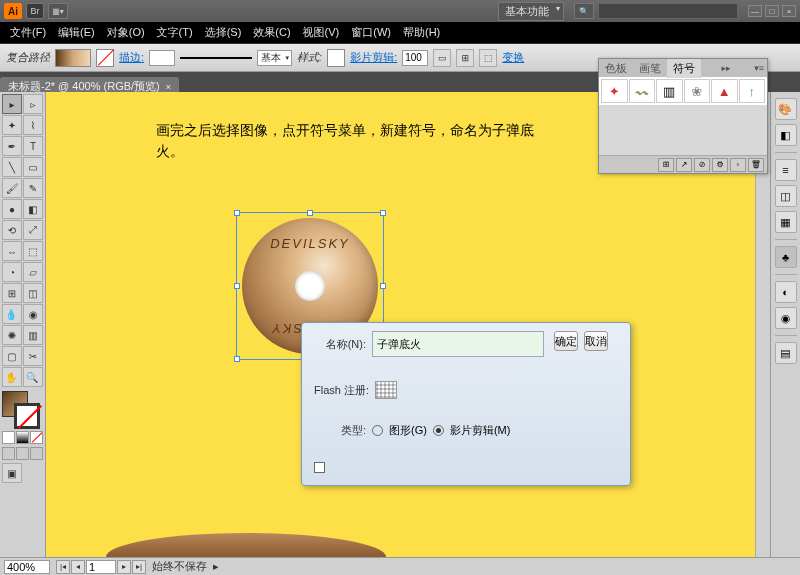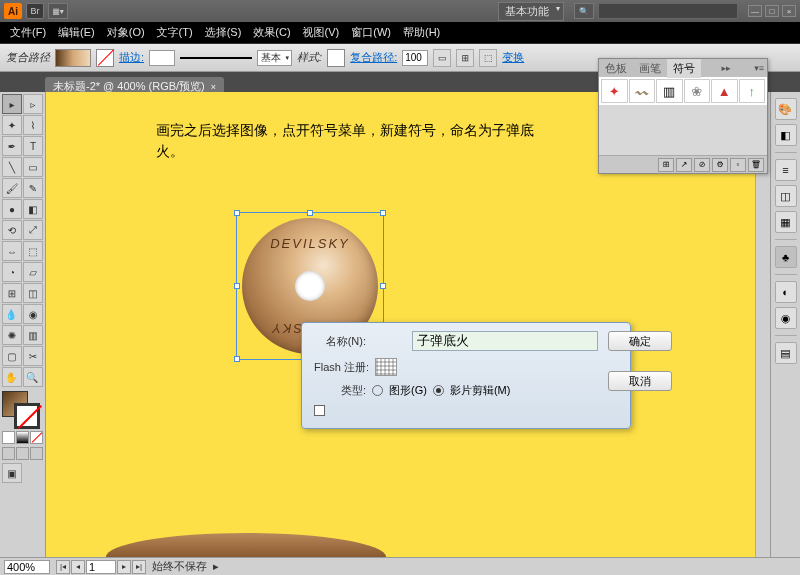--- a/index.html
+++ b/index.html
@@ -19,21 +19,21 @@
 .options-bar{height:28px;background:linear-gradient(#e8e8e8,#d0d0d0);border-bottom:1px solid #999;display:flex;align-items:center;padding:0 6px;gap:5px;color:#333;}
 .ob-label{color:#333;font-style:italic;}
 .ob-link{color:#0066cc;text-decoration:underline;cursor:pointer;}
 .ob-swatch{width:36px;height:18px;border:1px solid #888;background:linear-gradient(90deg,#5a3a1a,#d4a878,#f0d8b8);}
 .ob-box{width:18px;height:18px;border:1px solid #888;background:#fff;}
 .ob-num{width:26px;height:16px;border:1px solid #999;background:#fff;padding:0 2px;font-size:10px;}
 .ob-stroke{width:72px;height:2px;background:#000;display:inline-block;}
 .ob-dd{border:1px solid #999;background:#fff;padding:0 10px 0 3px;font-size:10px;position:relative;height:16px;line-height:14px;}
 .ob-dd:after{content:"▾";position:absolute;right:2px;font-size:7px;}
 .ob-icon{width:18px;height:18px;border:1px solid #aaa;background:#ddd;display:flex;align-items:center;justify-content:center;font-size:9px;}
-.doc-tab-bar{height:24px;background:#4a4a4a;padding-left:45px;display:flex;align-items:flex-end;}
+.doc-tab-bar{height:24px;background:#4a4a4a;display:flex;align-items:flex-end;}
 .doc-tab{background:#757575;color:#eee;padding:2px 8px;font-size:10px;border-radius:3px 3px 0 0;display:flex;align-items:center;gap:6px;}
 .doc-tab .x{font-size:9px;}
 .workspace{position:absolute;top:92px;left:0;right:0;bottom:18px;display:flex;}
 .toolbox{width:46px;background:#d0d0d0;border-right:1px solid #999;padding:2px;}
 .tool-grid{display:grid;grid-template-columns:1fr 1fr;gap:1px;}
 .tool{width:20px;height:20px;background:#d8d8d8;border:1px solid #aaa;display:flex;align-items:center;justify-content:center;font-size:10px;color:#333;position:relative;}
 .tool.sel{background:#b8b8b8;border-color:#666;}
 .fill-stroke{margin-top:4px;width:40px;height:38px;position:relative;}
 .fs-fill{position:absolute;top:0;left:0;width:26px;height:26px;background:linear-gradient(135deg,#5a3a1a,#d4a878);border:1px solid #333;}
 .fs-stroke{position:absolute;bottom:0;right:2px;width:26px;height:26px;background:#fff;border:3px solid #333;}
@@ -50,29 +50,29 @@
 .disc{position:absolute;top:126px;left:196px;width:136px;height:136px;border-radius:50%;background:radial-gradient(circle at 60% 35%,#f5e4cc 0%,#e0b888 25%,#b88858 55%,#8a5a30 85%);box-shadow:inset -3px -3px 8px rgba(0,0,0,.2);}
 .disc:after{content:"";position:absolute;top:50%;left:50%;width:30px;height:30px;margin:-15px 0 0 -15px;background:#fff;border-radius:50%;box-shadow:0 0 4px rgba(0,0,0,.3) inset;}
 .disc-text{position:absolute;width:100%;text-align:center;font-size:13px;color:#5a3418;font-weight:500;letter-spacing:2px;font-style:italic;}
 .dt-top{top:18px;}
 .dt-bot{bottom:18px;}
 .ground{position:absolute;bottom:0;left:0;right:0;height:38px;}
 .ground-shape{position:absolute;bottom:0;left:60px;width:280px;height:24px;background:linear-gradient(#b8885a,#8a5a30);border-radius:50% 50% 0 0/100% 100% 0 0;}
 .dialog{position:absolute;top:230px;left:255px;width:330px;background:linear-gradient(#e8eef5,#d5e0ec);border:1px solid #7a9ac0;border-radius:4px;box-shadow:2px 2px 6px rgba(0,0,0,.3);}
 .dlg-title{padding:4px 8px;color:#333;font-size:11px;}
 .dlg-body{padding:8px 12px 12px;display:grid;grid-template-columns:1fr 64px;gap:6px 10px;align-items:start;}
-.dlg-fields{display:flex;flex-direction:column;gap:7px;}
+.dlg-fields{display:flex;flex-direction:column;gap:24px;}
 .dlg-row{display:flex;align-items:center;gap:6px;}
 .dlg-lbl{color:#333;min-width:52px;text-align:right;}
-.dlg-input{flex:1;height:20px;border:1px solid #9ab;background:#eaf5ea;padding:0 4px;font-size:13px;margin-left:40px;}
+.dlg-input{flex:1;height:26px;border:1px solid #9ab;background:#eaf5ea;padding:0 4px;font-size:11px;}
 .dlg-radio{width:11px;height:11px;border:1px solid #666;border-radius:50%;display:inline-flex;align-items:center;justify-content:center;}
 .dlg-radio.on:after{content:"";width:5px;height:5px;background:#333;border-radius:50%;}
 .dlg-check{width:11px;height:11px;border:1px solid #666;background:#fff;}
 .dlg-grid-icon{width:22px;height:18px;border:1px solid #999;background:repeating-linear-gradient(0deg,#ccc 0 2px,#fff 2px 4px),repeating-linear-gradient(90deg,#ccc 0 2px,#fff 2px 4px);background-blend-mode:multiply;}
-.dlg-btns{display:flex;flex-direction:column;gap:20px;}
+.dlg-btns{display:flex;flex-direction:row;gap:6px;}
 .dlg-btn{height:20px;background:linear-gradient(#fdfdfd,#e3e3e3);border:1px solid #999;border-radius:3px;display:flex;align-items:center;justify-content:center;font-size:11px;cursor:pointer;}
 .right-dock{width:30px;background:#d0d0d0;border-left:1px solid #999;display:flex;flex-direction:column;align-items:center;padding-top:6px;gap:4px;}
 .dock-icon{width:22px;height:22px;background:#e0e0e0;border:1px solid #aaa;border-radius:2px;display:flex;align-items:center;justify-content:center;font-size:11px;}
 .dock-sep{width:22px;height:1px;background:#aaa;margin:2px 0;}
 .symbol-panel{position:absolute;top:58px;right:32px;width:170px;background:#d8d8d8;border:1px solid #888;box-shadow:1px 1px 4px rgba(0,0,0,.3);z-index:5;}
 .sp-tabs{display:flex;background:#c0c0c0;height:18px;align-items:center;font-size:10px;}
 .sp-tab{padding:2px 6px;color:#555;}
 .sp-tab.active{background:#d8d8d8;color:#000;}
 .sp-tabs .sp-ctrl{margin-left:auto;padding:0 3px;color:#555;font-size:9px;}
 .sp-grid{display:grid;grid-template-columns:repeat(6,1fr);gap:1px;padding:2px;background:#fff;}
@@ -121,21 +121,21 @@
   <div class="ob-swatch"></div>
   <div class="ob-box" style="position:relative;">
       <span style="position:absolute;left:-2px;top:7px;width:22px;height:1px;background:red;transform:rotate(-45deg);"></span>
     </div>
   <span class="ob-link">描边:</span>
   <input class="ob-num" value="" style="">
   <span class="ob-stroke"></span>
   <span class="ob-dd">基本</span>
   <span class="ob-label">样式:</span>
   <div class="ob-box"></div>
-  <span class="ob-link">复合路径:</span>
+  <span class="ob-link">影片剪辑:</span>
   <input class="ob-num" value="100" style="">
   <div class="ob-icon">▭</div>
   <div class="ob-icon">⊞</div>
   <div class="ob-icon">⬚</div>
   <span class="ob-link">变换</span>
 </div>
 
 <div class="doc-tab-bar">
   <div class="doc-tab">
     <span>未标题-2* @ 400% (RGB/预览)</span>

